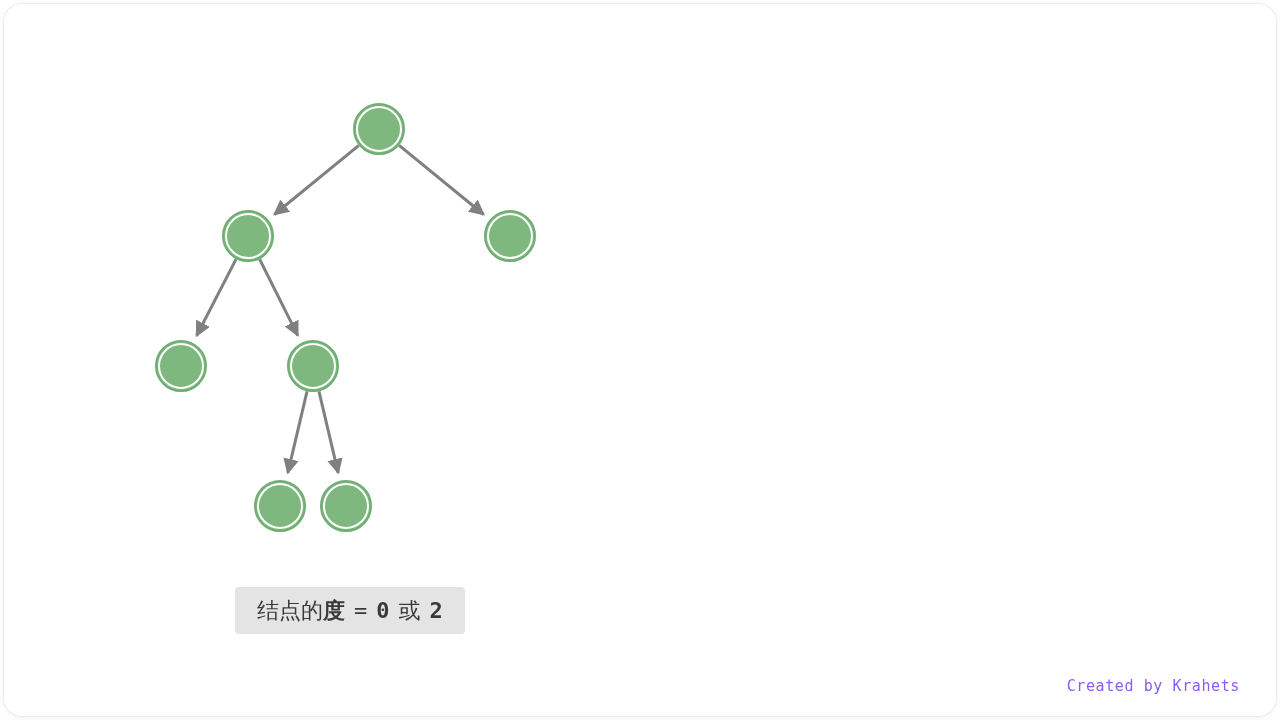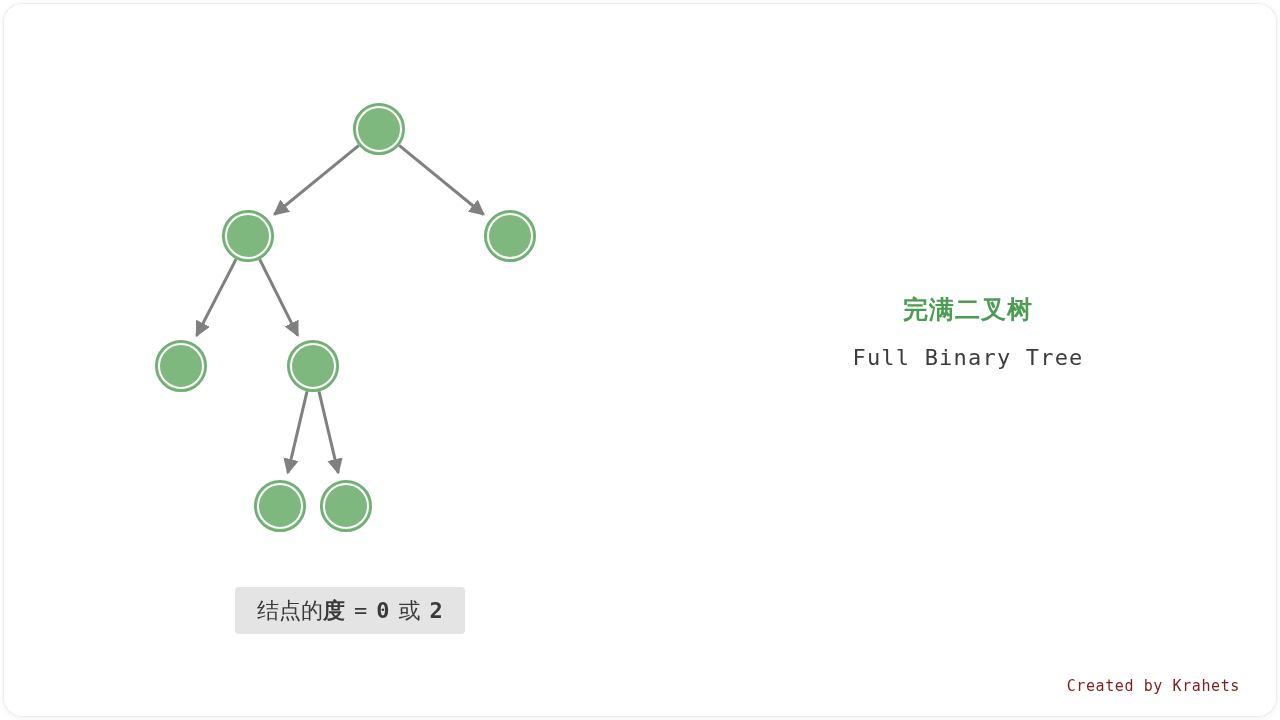--- a/index.html
+++ b/index.html
@@ -97,21 +97,21 @@
     width: 9px;
   }
 
   
   #credit {
     position: absolute;
     right: 40px;
     bottom: 25px;
     font-family: "DejaVu Sans Mono", monospace;
     font-size: 15px;
-    color: #7f1d1d;
+    color: #8b5cf6;
     letter-spacing: 0.6px;
   }
 </style>
 </head>
 <body>
 
 <div id="canvas">
 
   <div id="card"></div>
 
@@ -162,24 +162,20 @@
           <circle cx="280" cy="506" r="20" fill="#7fb87f"></circle>
         </g>
         <g>
           <circle cx="346" cy="506" r="25" fill="#7fb87f" stroke="#6fae72" stroke-width="2"></circle>
           <circle cx="346" cy="506" r="22" fill="none" stroke="#ffffff" stroke-width="2"></circle>
           <circle cx="346" cy="506" r="20" fill="#7fb87f"></circle>
         </g>
       </g>
   </svg>
 
-  <div id="caption">
-    <div id="caption-title">完满二叉树</div>
-    <div id="caption-subtitle">Full Binary Tree</div>
-  </div>
 
   <div id="degree-label">
     <span class="seg">结点的</span>
       <span class="seg b">度</span>
       <span class="sp"></span>
       <span class="mono">=</span>
       <span class="sp"></span>
       <span class="mono b">0</span>
       <span class="sp"></span>
       <span class="seg">或</span>

